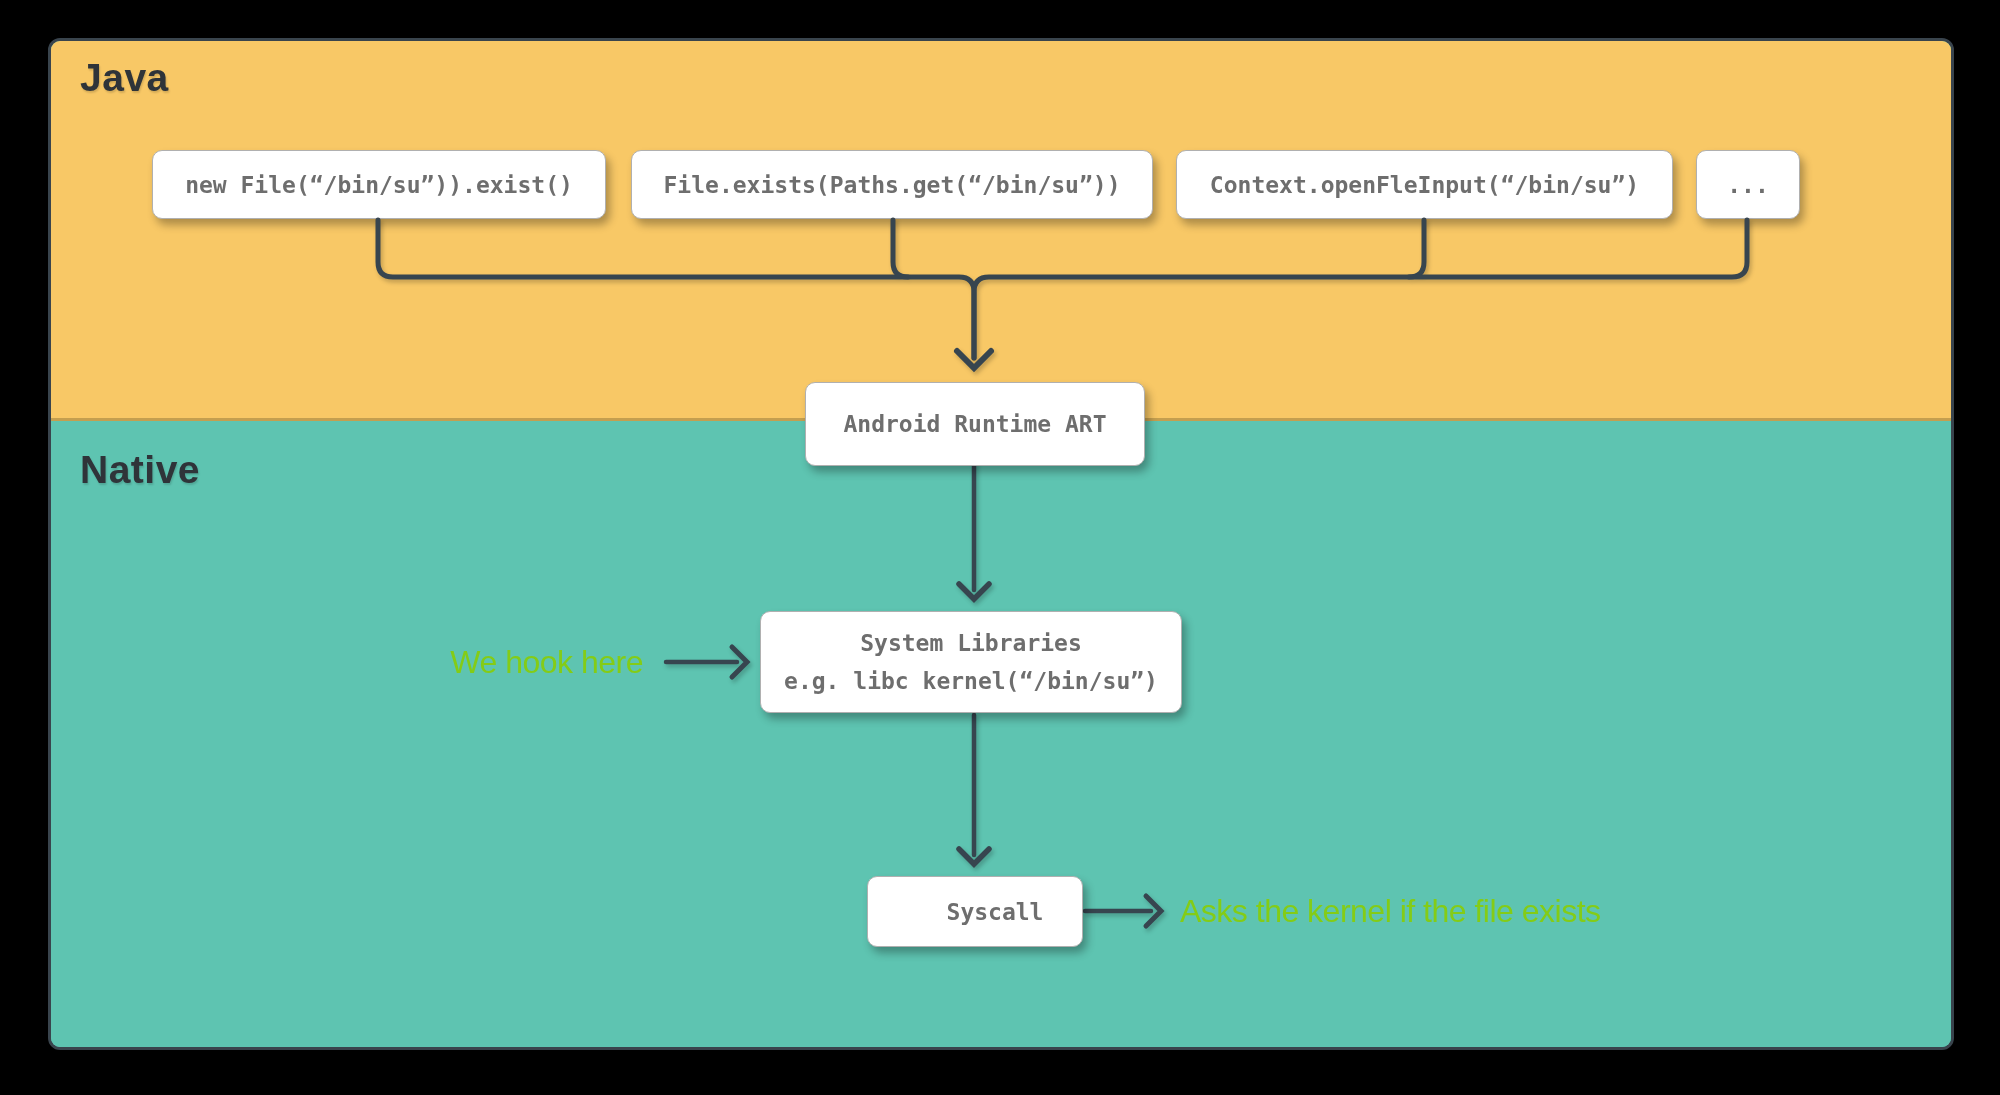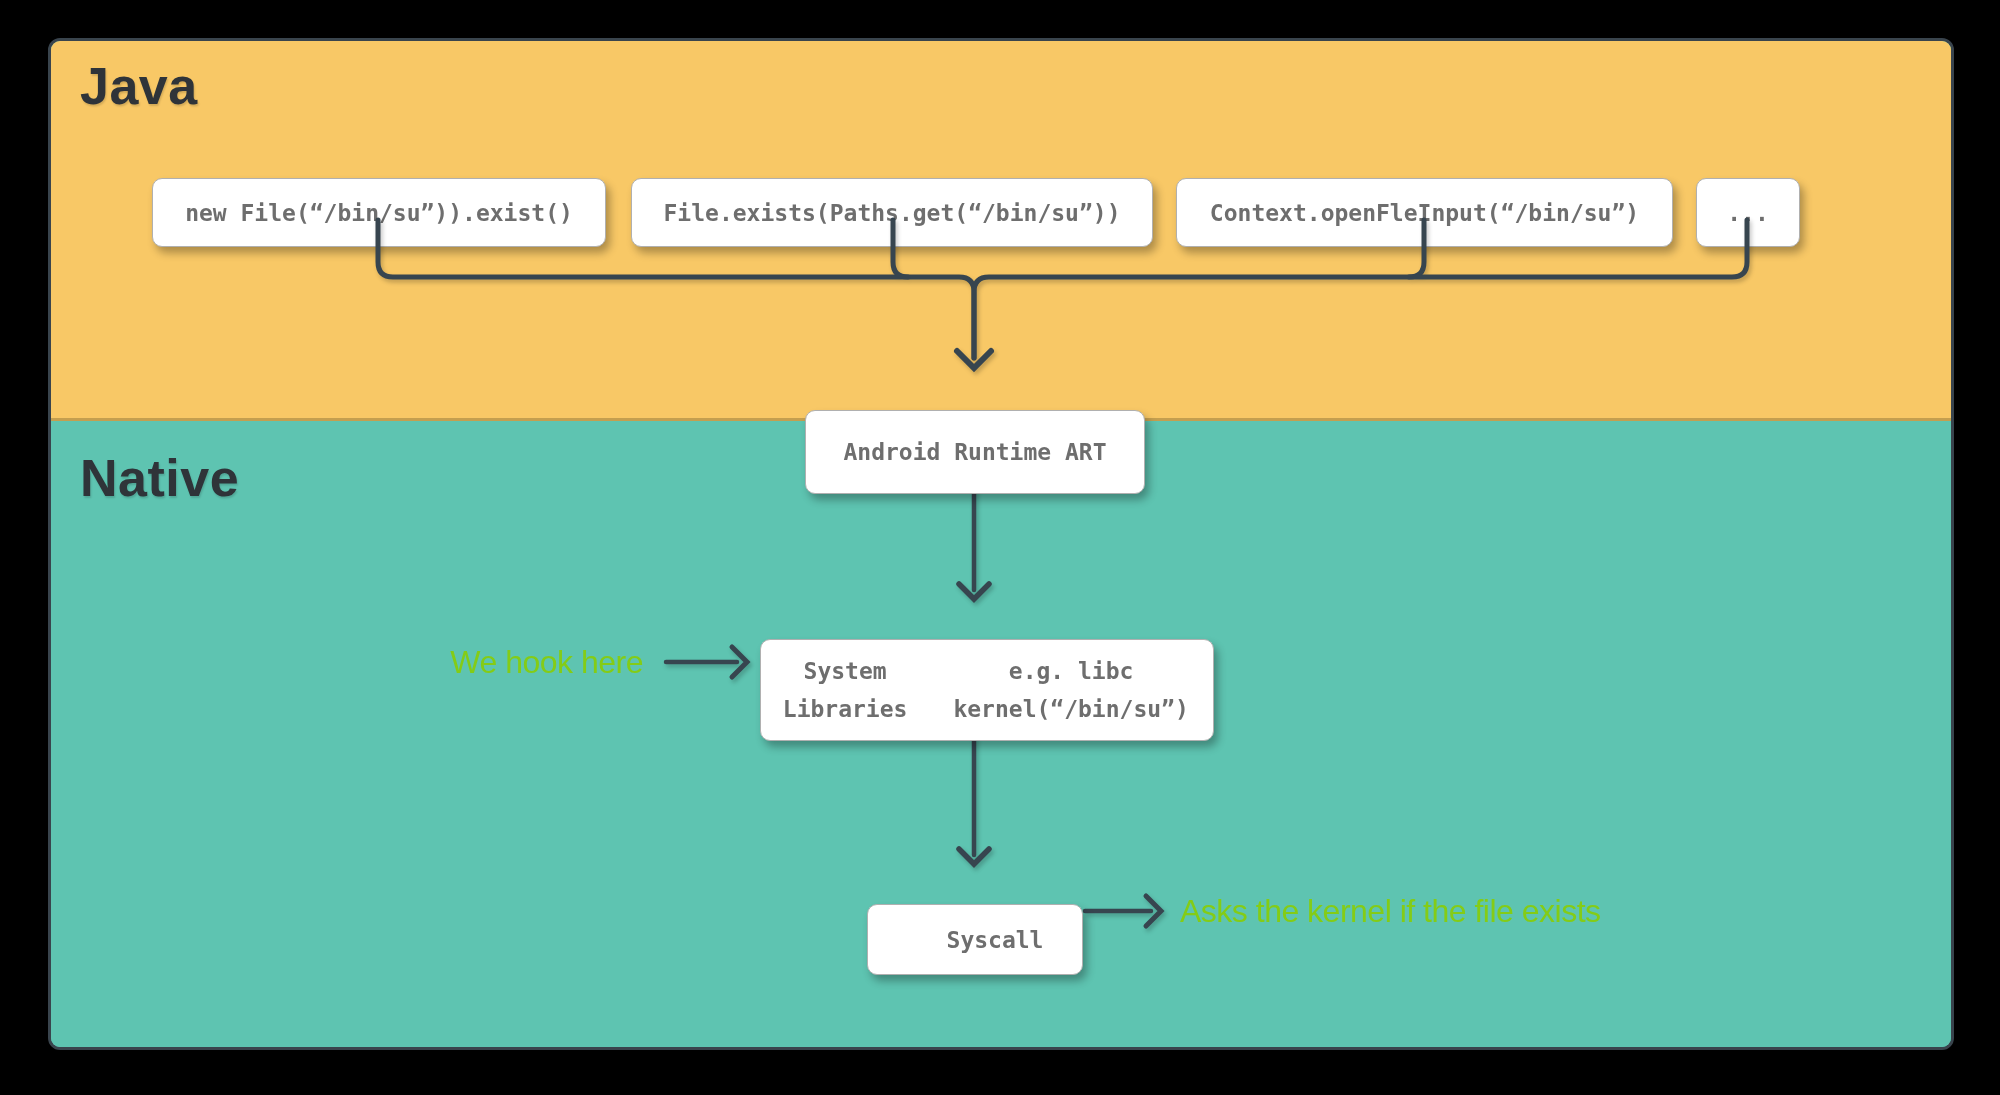--- a/index.html
+++ b/index.html
@@ -24,40 +24,40 @@
   .band-java{
     position:absolute;left:0;top:0;width:100%;height:377px;
     background:var(--java-bg);
     border-bottom:3px solid rgba(60,55,20,0.28);
   }
   .band-native{
     position:absolute;left:0;top:380px;width:100%;bottom:0;
     background:var(--native-bg);
   }
   .section-label{
-    position:absolute;font-weight:bold;font-size:52px;color:var(--heading);
+    position:absolute;font-weight:bold;font-size:39px;color:var(--heading);
     letter-spacing:0.5px;text-shadow:1px 2px 2px rgba(0,0,0,0.15);
   }
   #label-java{left:80px;top:56px;}
   #label-native{left:80px;top:448px;}
   .node{
     position:absolute;background:var(--box-bg);
     border:1.5px solid var(--box-border);border-radius:10px;
     box-shadow:4px 6px 9px rgba(0,0,0,0.30);
     display:flex;align-items:center;justify-content:center;
     font-family:"DejaVu Sans Mono","Liberation Mono",monospace;
     font-size:23px;font-weight:600;color:var(--mono-text);
-    text-align:center;box-sizing:border-box;margin-top:28px;
+    text-align:center;box-sizing:border-box;
   }
   #call-1{left:152px;top:150px;width:454px;height:69px;}
   #call-2{left:631px;top:150px;width:522px;height:69px;}
   #call-3{left:1176px;top:150px;width:497px;height:69px;}
   #call-4{left:1696px;top:150px;width:104px;height:69px;}
   #node-art{left:805px;top:382px;width:340px;height:84px;}
-  #node-syslib{left:760px;top:611px;width:454px;height:102px;flex-direction:row;line-height:38px;}
+  #node-syslib{left:760px;top:611px;width:422px;height:102px;flex-direction:column;line-height:38px;}
   #node-syscall{left:867px;top:876px;width:216px;height:71px;padding-left:40px;}
   .edges{position:absolute;left:0;top:0;width:2000px;height:1095px;
     filter:drop-shadow(2px 3px 2px rgba(0,0,0,0.22));}
   .edge{stroke:var(--edge);fill:none;stroke-linecap:round;}
   .annotation{
     position:absolute;font-size:32px;color:#84cc16;letter-spacing:-0.5px;
     white-space:nowrap;
   }
   #annotation-hook{left:380px;top:644px;width:263px;text-align:right;}
   #annotation-kernel{left:1180px;top:893px;}

